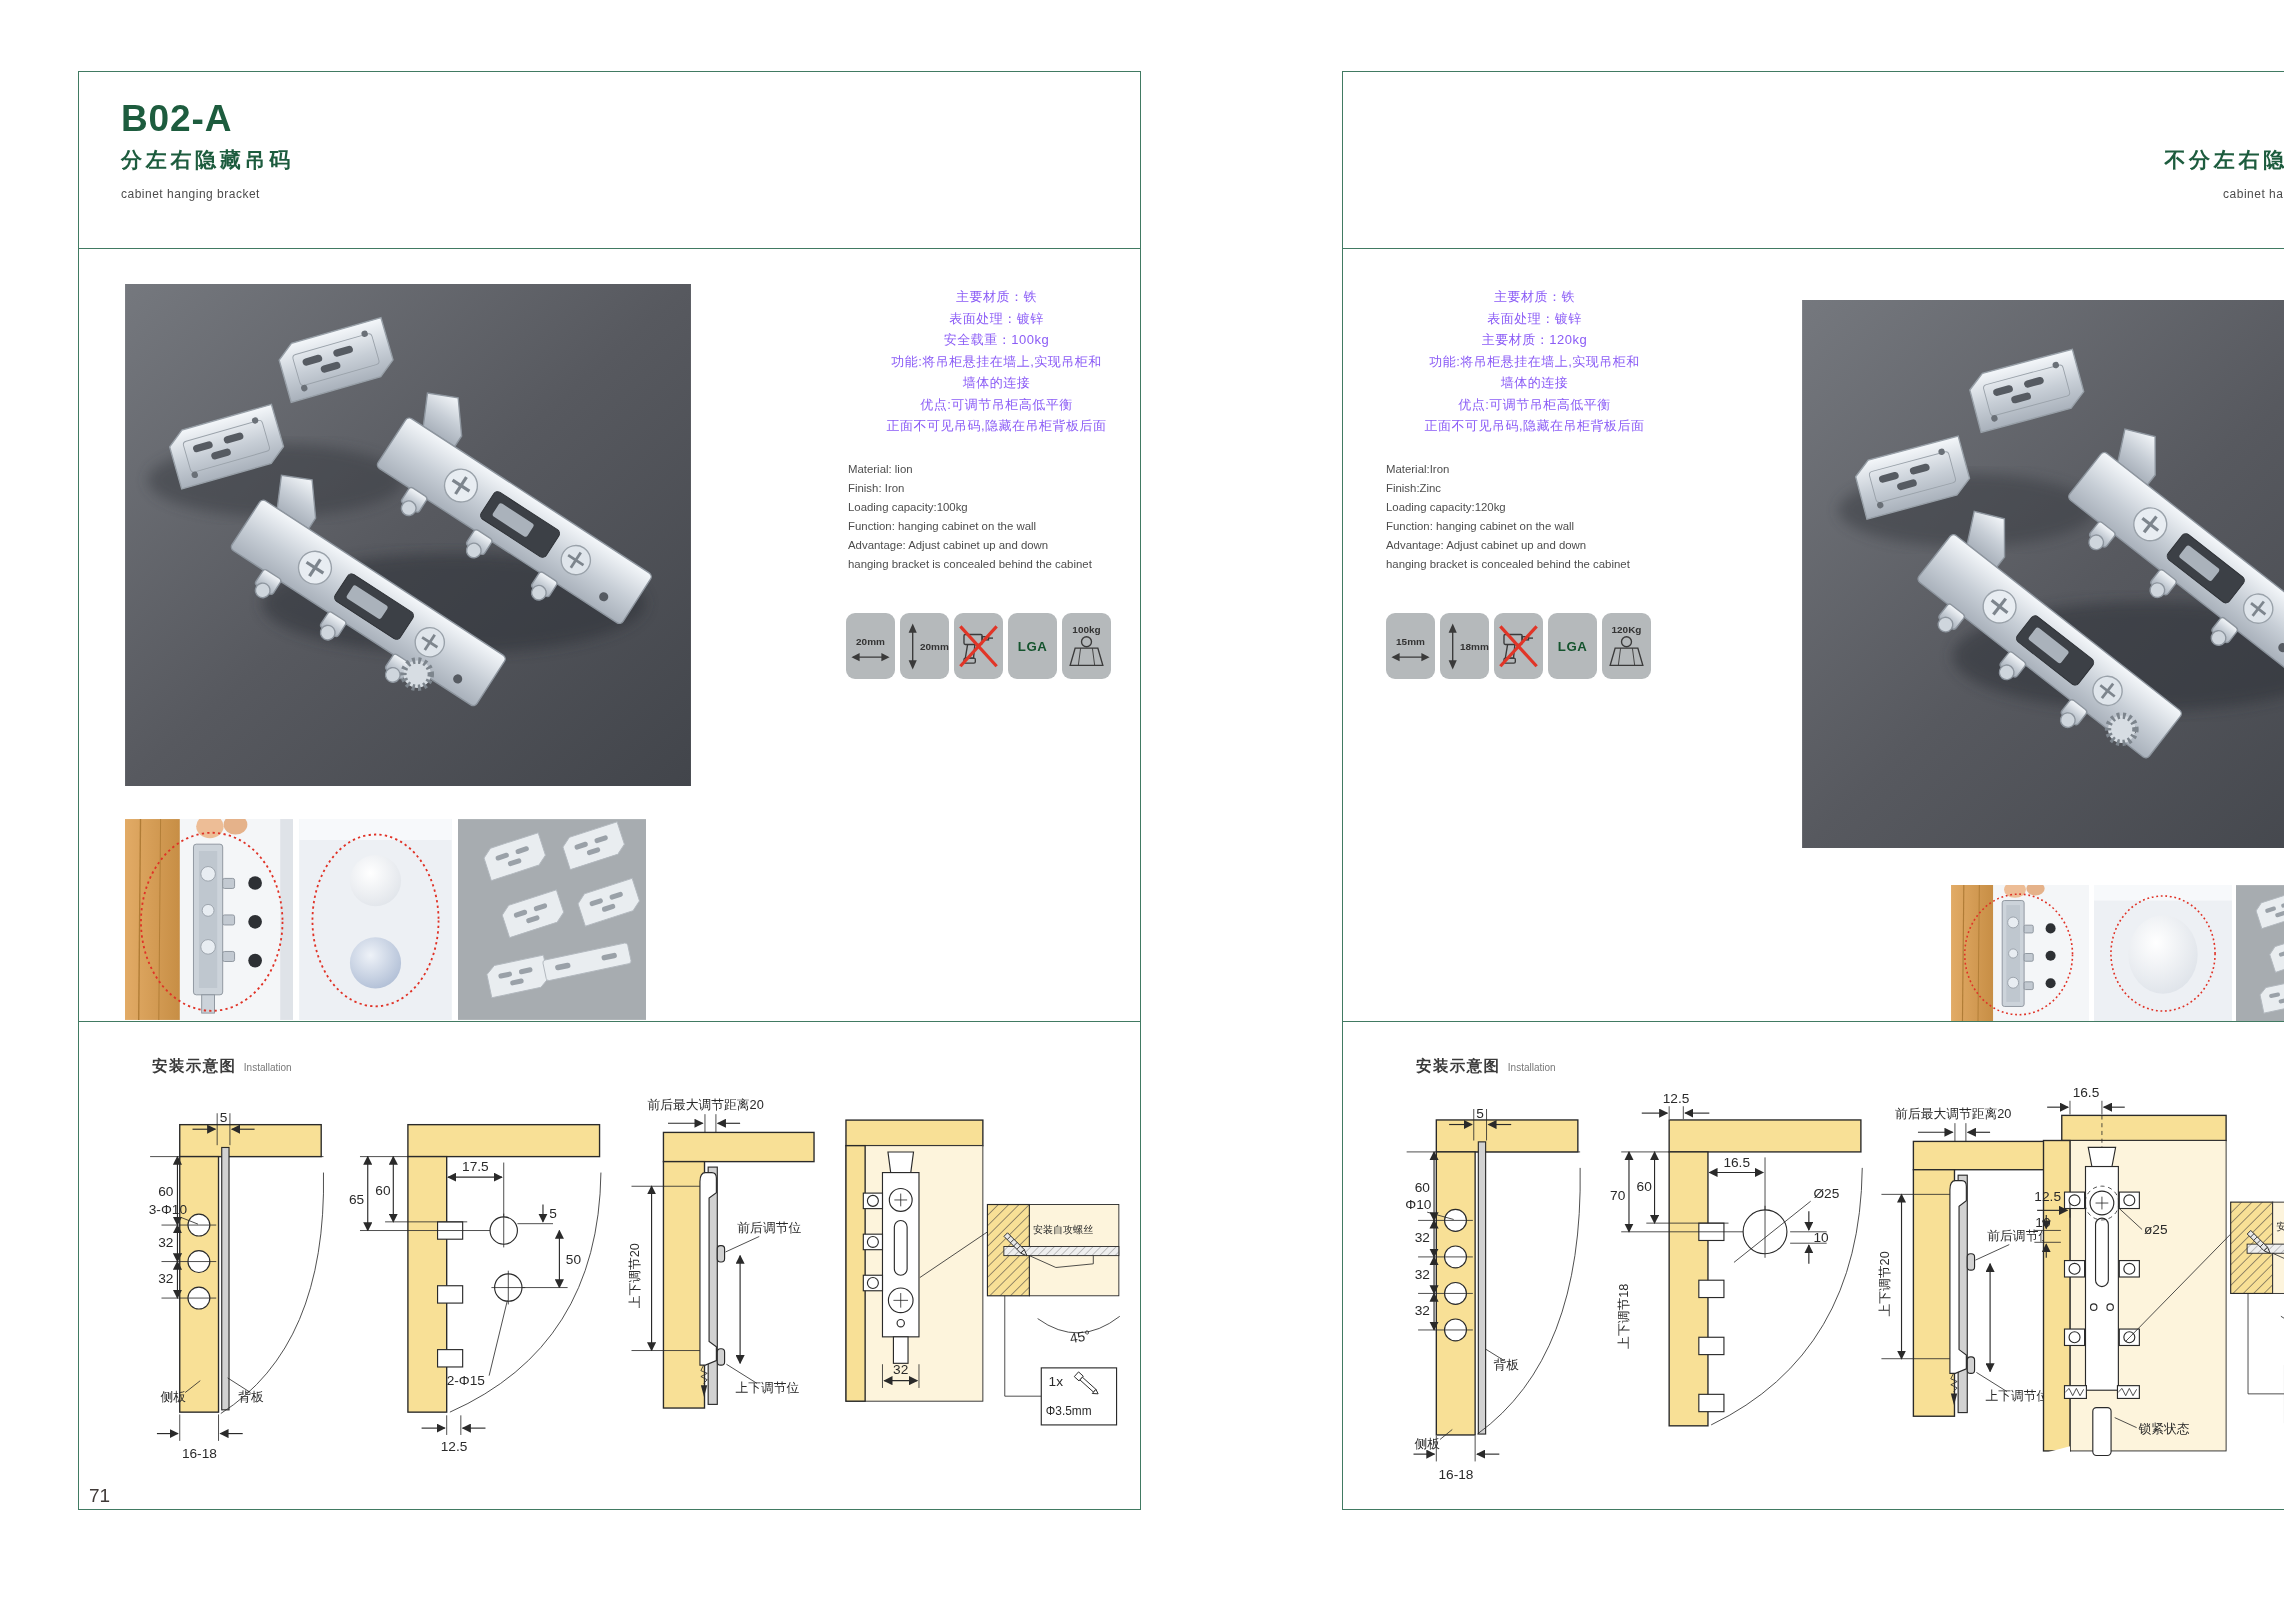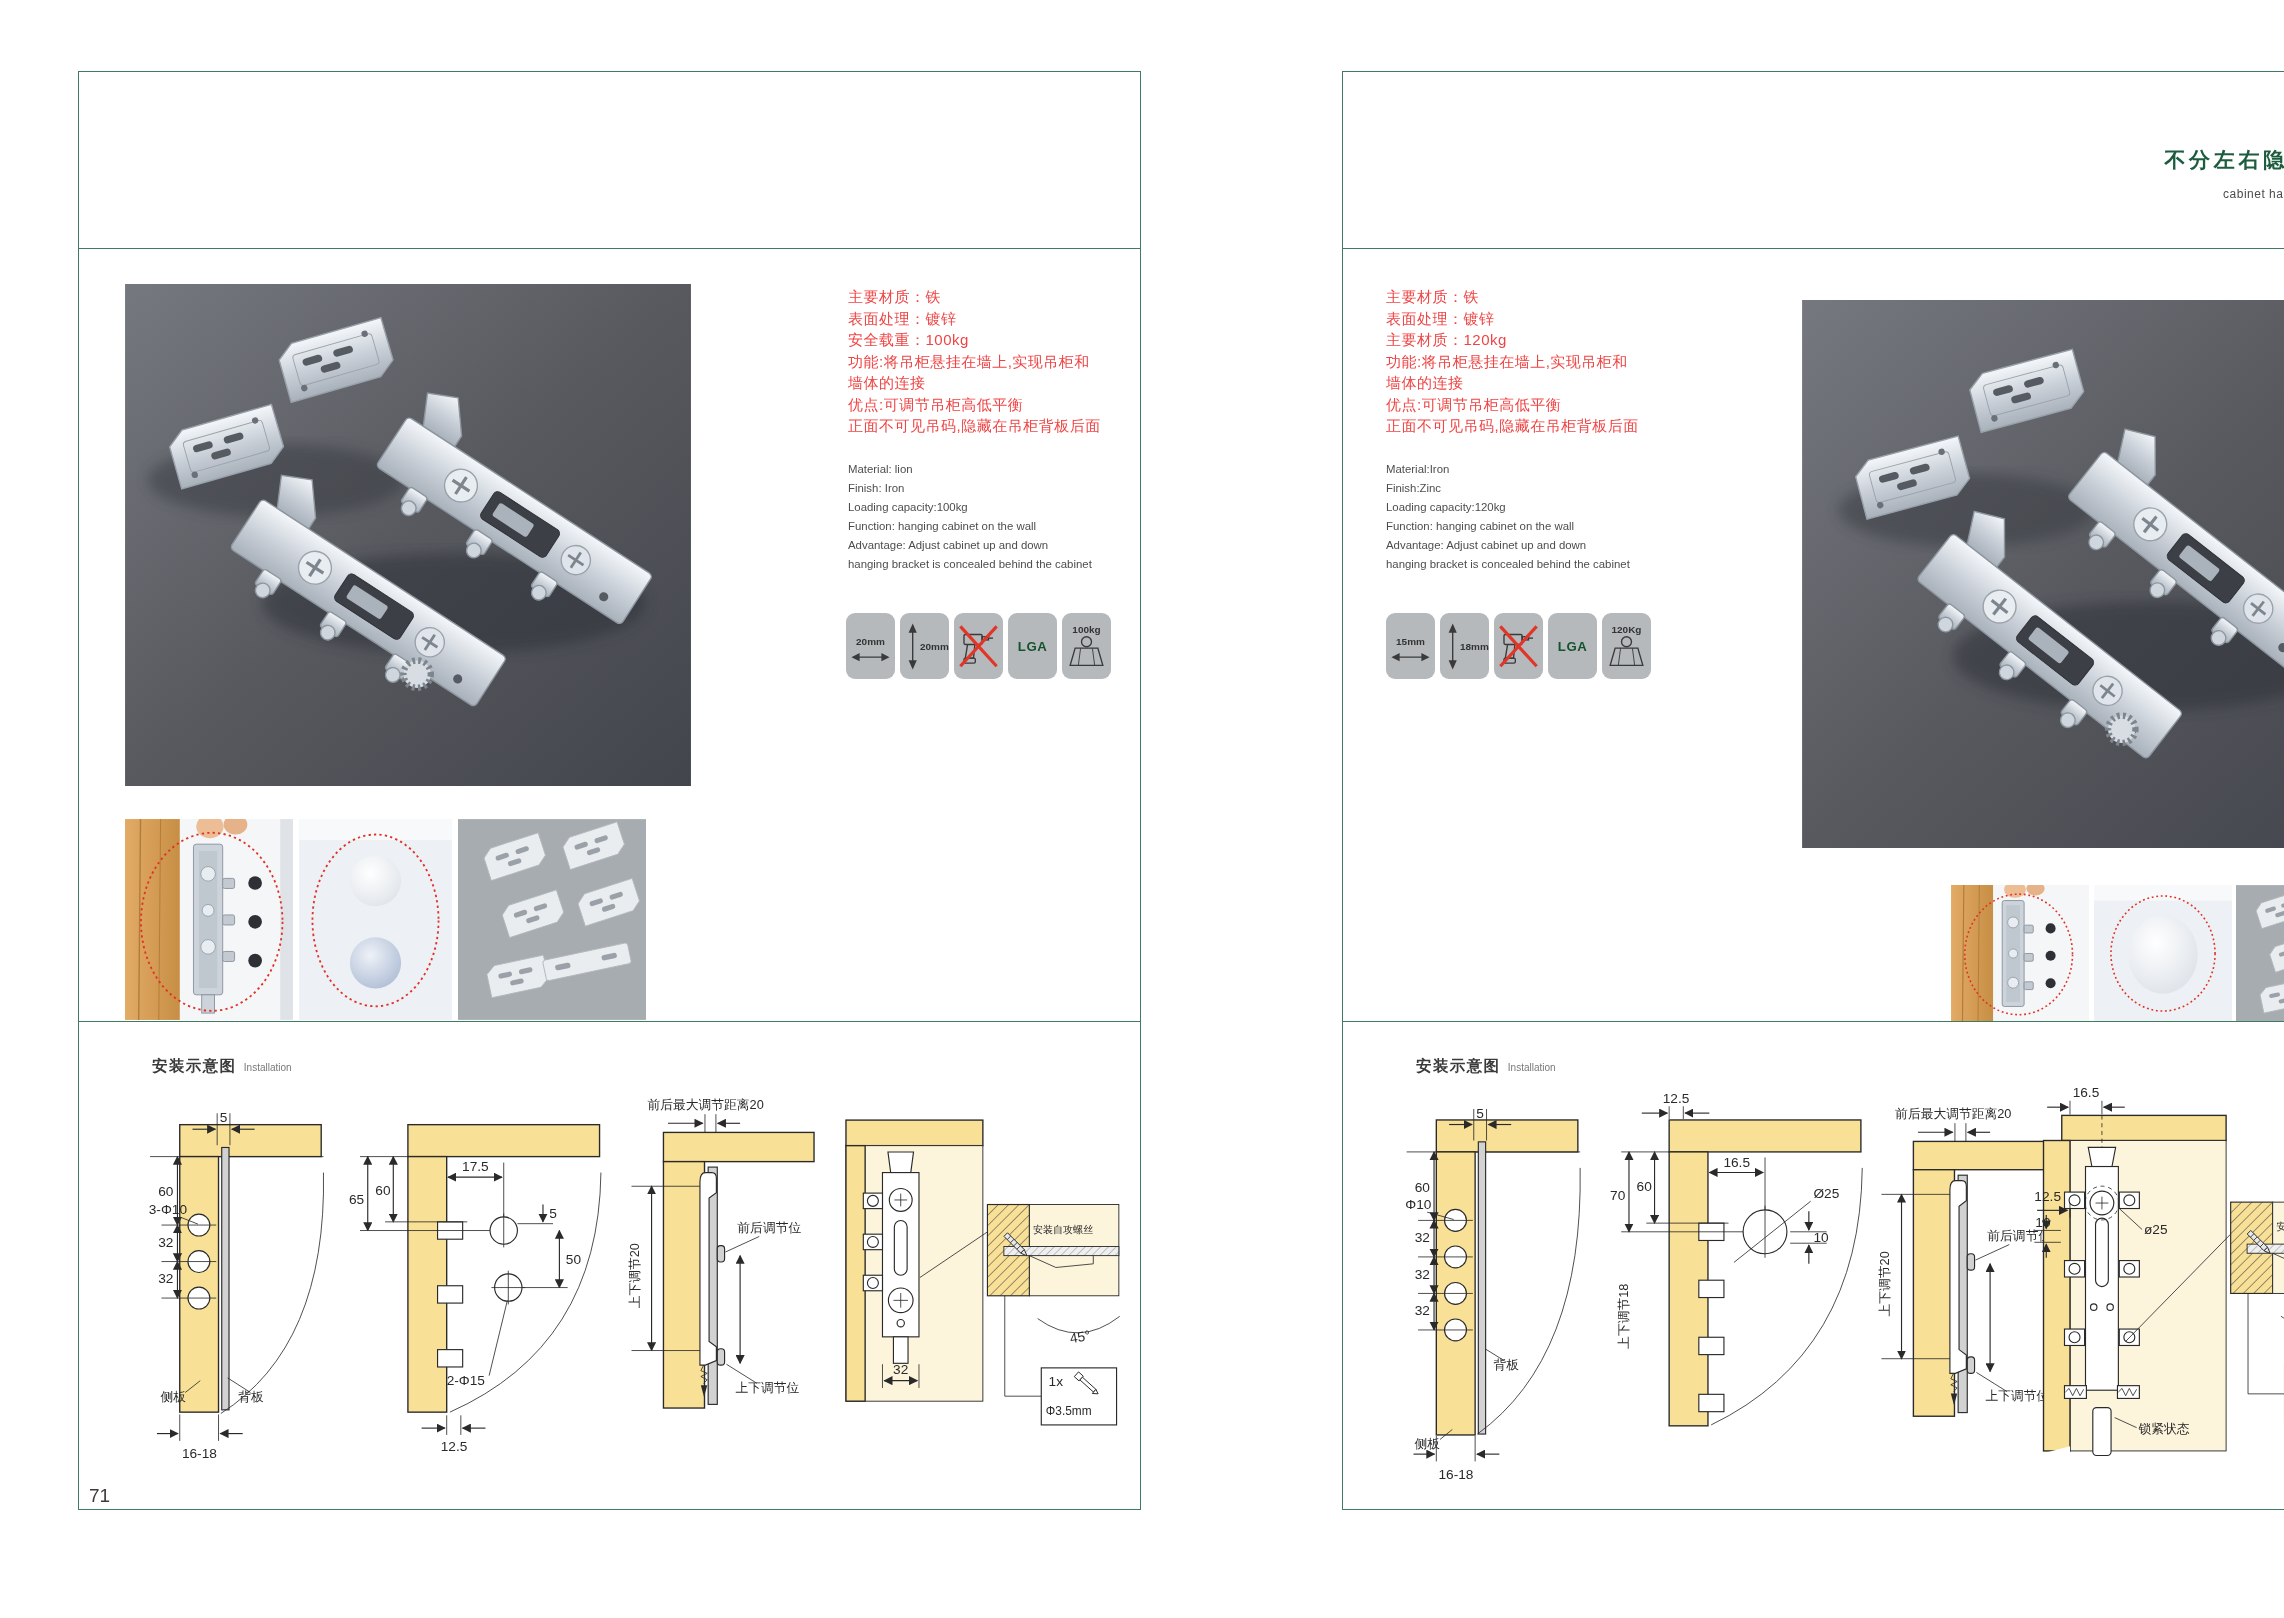--- a/index.html
+++ b/index.html
@@ -12,21 +12,21 @@
   .page{position:absolute;top:71px;width:1063px;height:1439px;border:1.4px solid var(--frame);box-sizing:border-box;background:#fff;}
   #page-left{left:78px;}
   #page-right{left:1342px;}
   .divider{position:absolute;left:0;right:0;height:1.4px;background:var(--frame);}
   .header{position:absolute;top:0;left:0;right:0;height:176px;padding:28px 42px;box-sizing:border-box;}
   .header.right-align{text-align:right;}
   .code{font-size:37px;font-weight:bold;color:var(--green);letter-spacing:0.9px;line-height:1;}
   .title-cn{font-size:21px;color:var(--green);font-weight:600;margin-top:9px;letter-spacing:3.7px;}
   .sub-en{font-size:12px;color:#4c4c4c;margin-top:12.8px;letter-spacing:0.5px;}
   .photo{position:absolute;overflow:hidden;}
-  .specs-cn{position:absolute;font-size:15px;line-height:21.5px;color:#ef4444;letter-spacing:0.5px;}
+  .specs-cn{position:absolute;font-size:13px;line-height:21.5px;color:#8b5cf6;letter-spacing:0.5px;text-align:center;}
   .specs-en{position:absolute;font-size:11.4px;line-height:19px;color:#4d4d4d;}
   .icon-row{position:absolute;display:flex;gap:5px;}
   .icon-tile{width:49px;height:66px;background:#b5b9bb;border-radius:9px;position:relative;display:flex;align-items:center;justify-content:center;}
   .ictext{font-size:22px;fill:#333;font-family:"Liberation Sans",sans-serif;font-weight:600;}
   .lga-label{font-size:13.2px;color:#14532d;font-weight:600;letter-spacing:0.5px;}
   .small-row{position:absolute;display:flex;}
   .install-head{position:absolute;display:flex;align-items:baseline;gap:7.3px;}
   .install-cn{font-size:15.5px;font-weight:bold;color:#3a3a3a;letter-spacing:1.4px;}
   .install-en{font-size:10px;color:#787878;}
   .install-svg{position:absolute;}
@@ -43,20 +43,25 @@
   .txtcn{font-size:28px;fill:var(--ink);font-family:"Liberation Sans",sans-serif;}
   .txtsm{font-size:22px;fill:var(--ink);font-family:"Liberation Sans",sans-serif;}
   .txt26{font-size:26px;fill:var(--ink);font-family:"Liberation Sans",sans-serif;}
 </style>
 </head>
 <body>
 
 <div id="canvas">
 
   <div class="page" id="page-left">
+    <div class="header">
+      <div class="code">B02-A</div>
+      <div class="title-cn">分左右隐藏吊码</div>
+      <div class="sub-en">cabinet hanging bracket</div>
+    </div>
     <div class="divider" style="top:176px"></div>
 
     <div class="photo" style="left:46px;top:212px;width:566px;height:502px">
       <svg viewBox="0 0 1240 1100" width="566" height="502">
         <defs>
           <linearGradient id="LbgG" x1="0" y1="0" x2="1" y2="1">
             <stop offset="0" stop-color="#75787e"></stop>
               <stop offset="0.5" stop-color="#57595f"></stop>
               <stop offset="1" stop-color="#42454b"></stop>
           </linearGradient>

